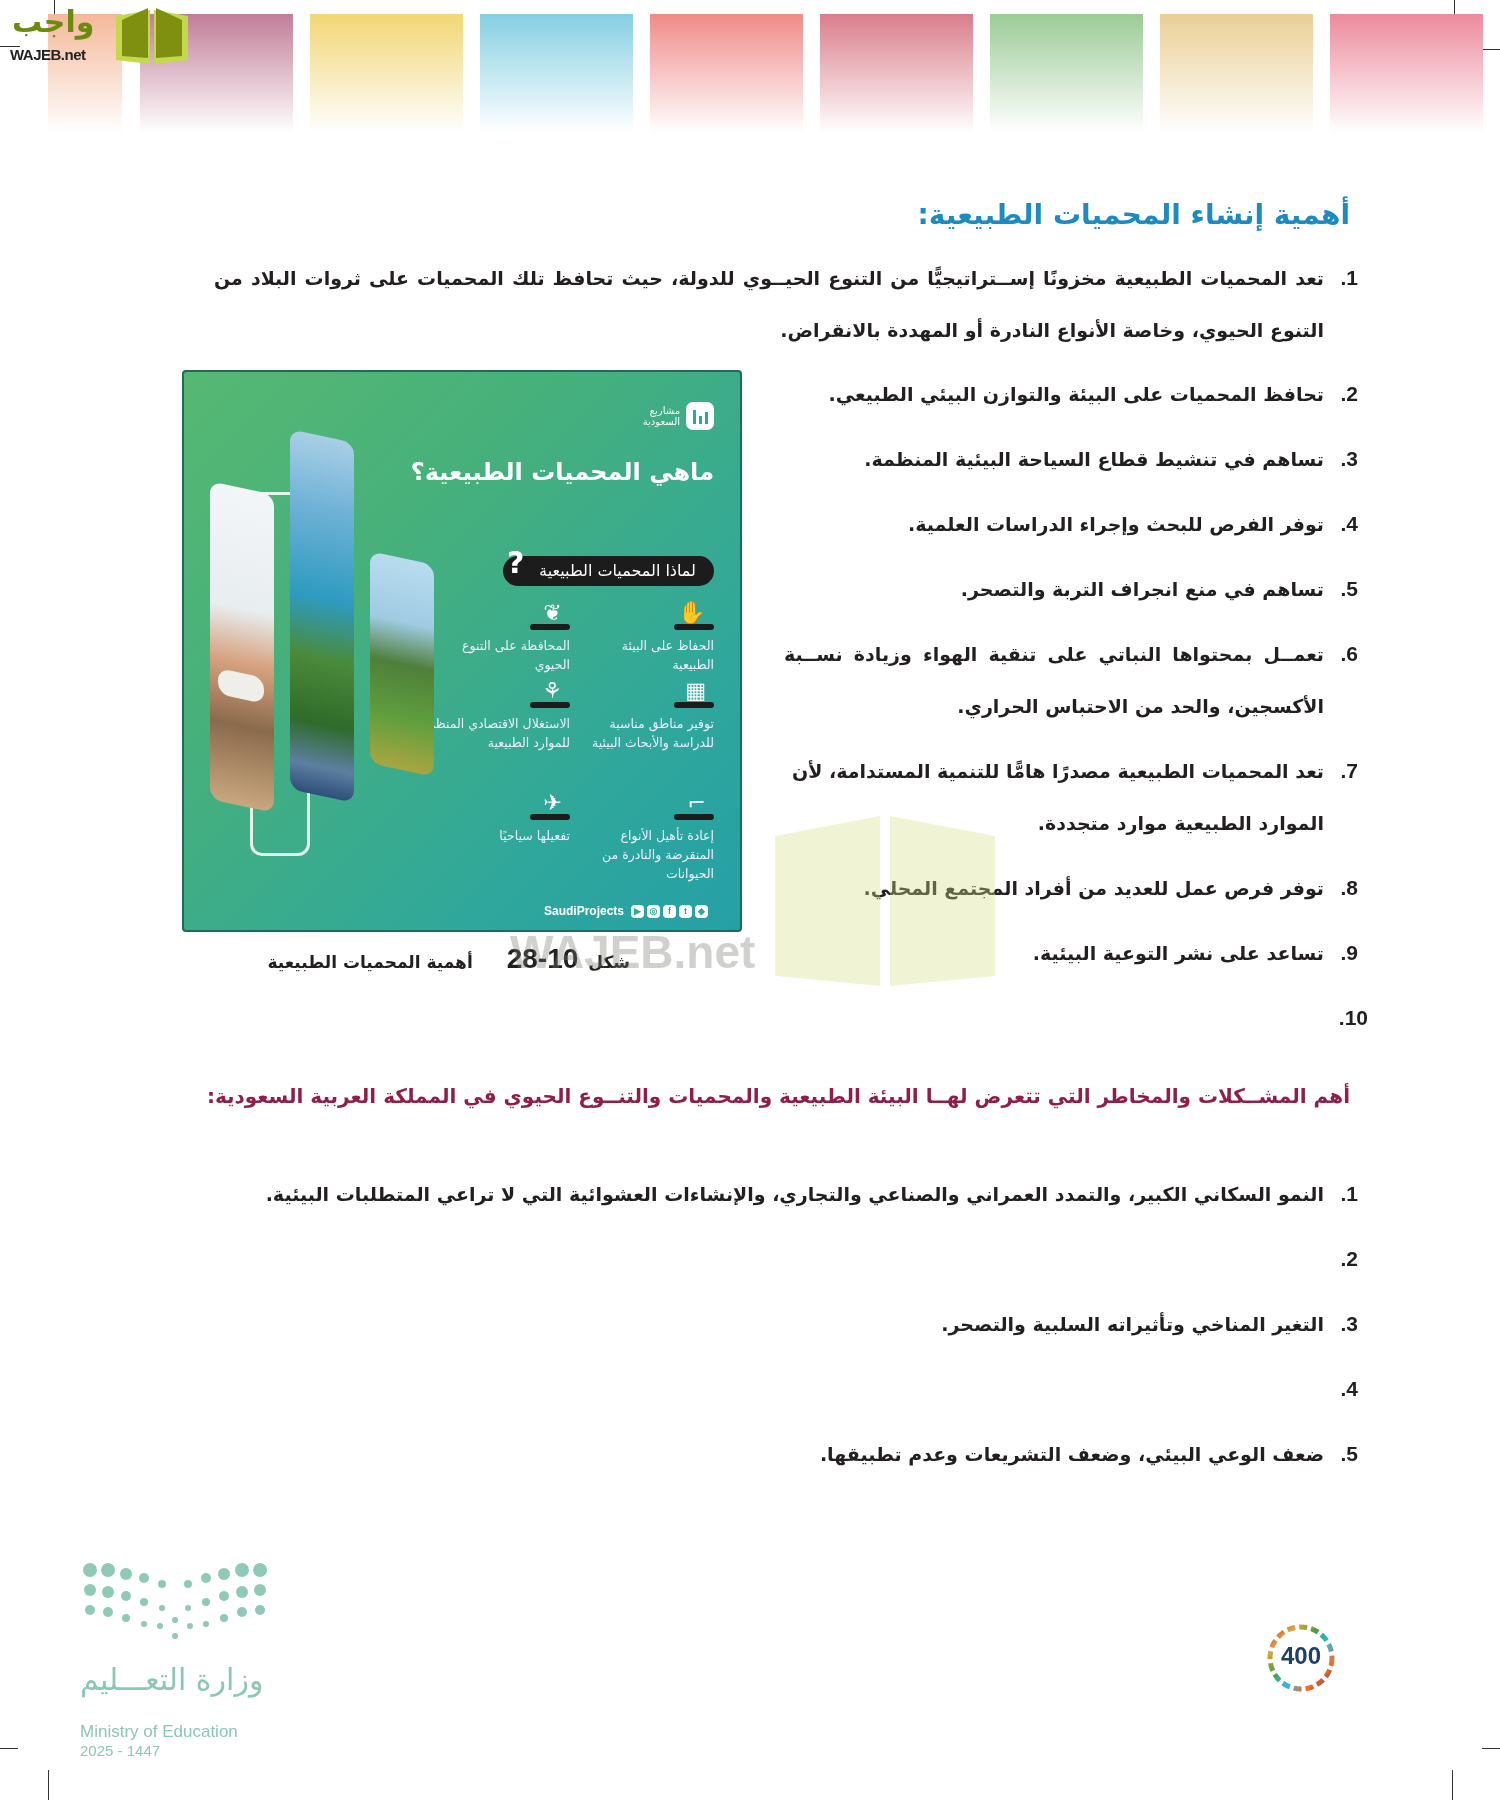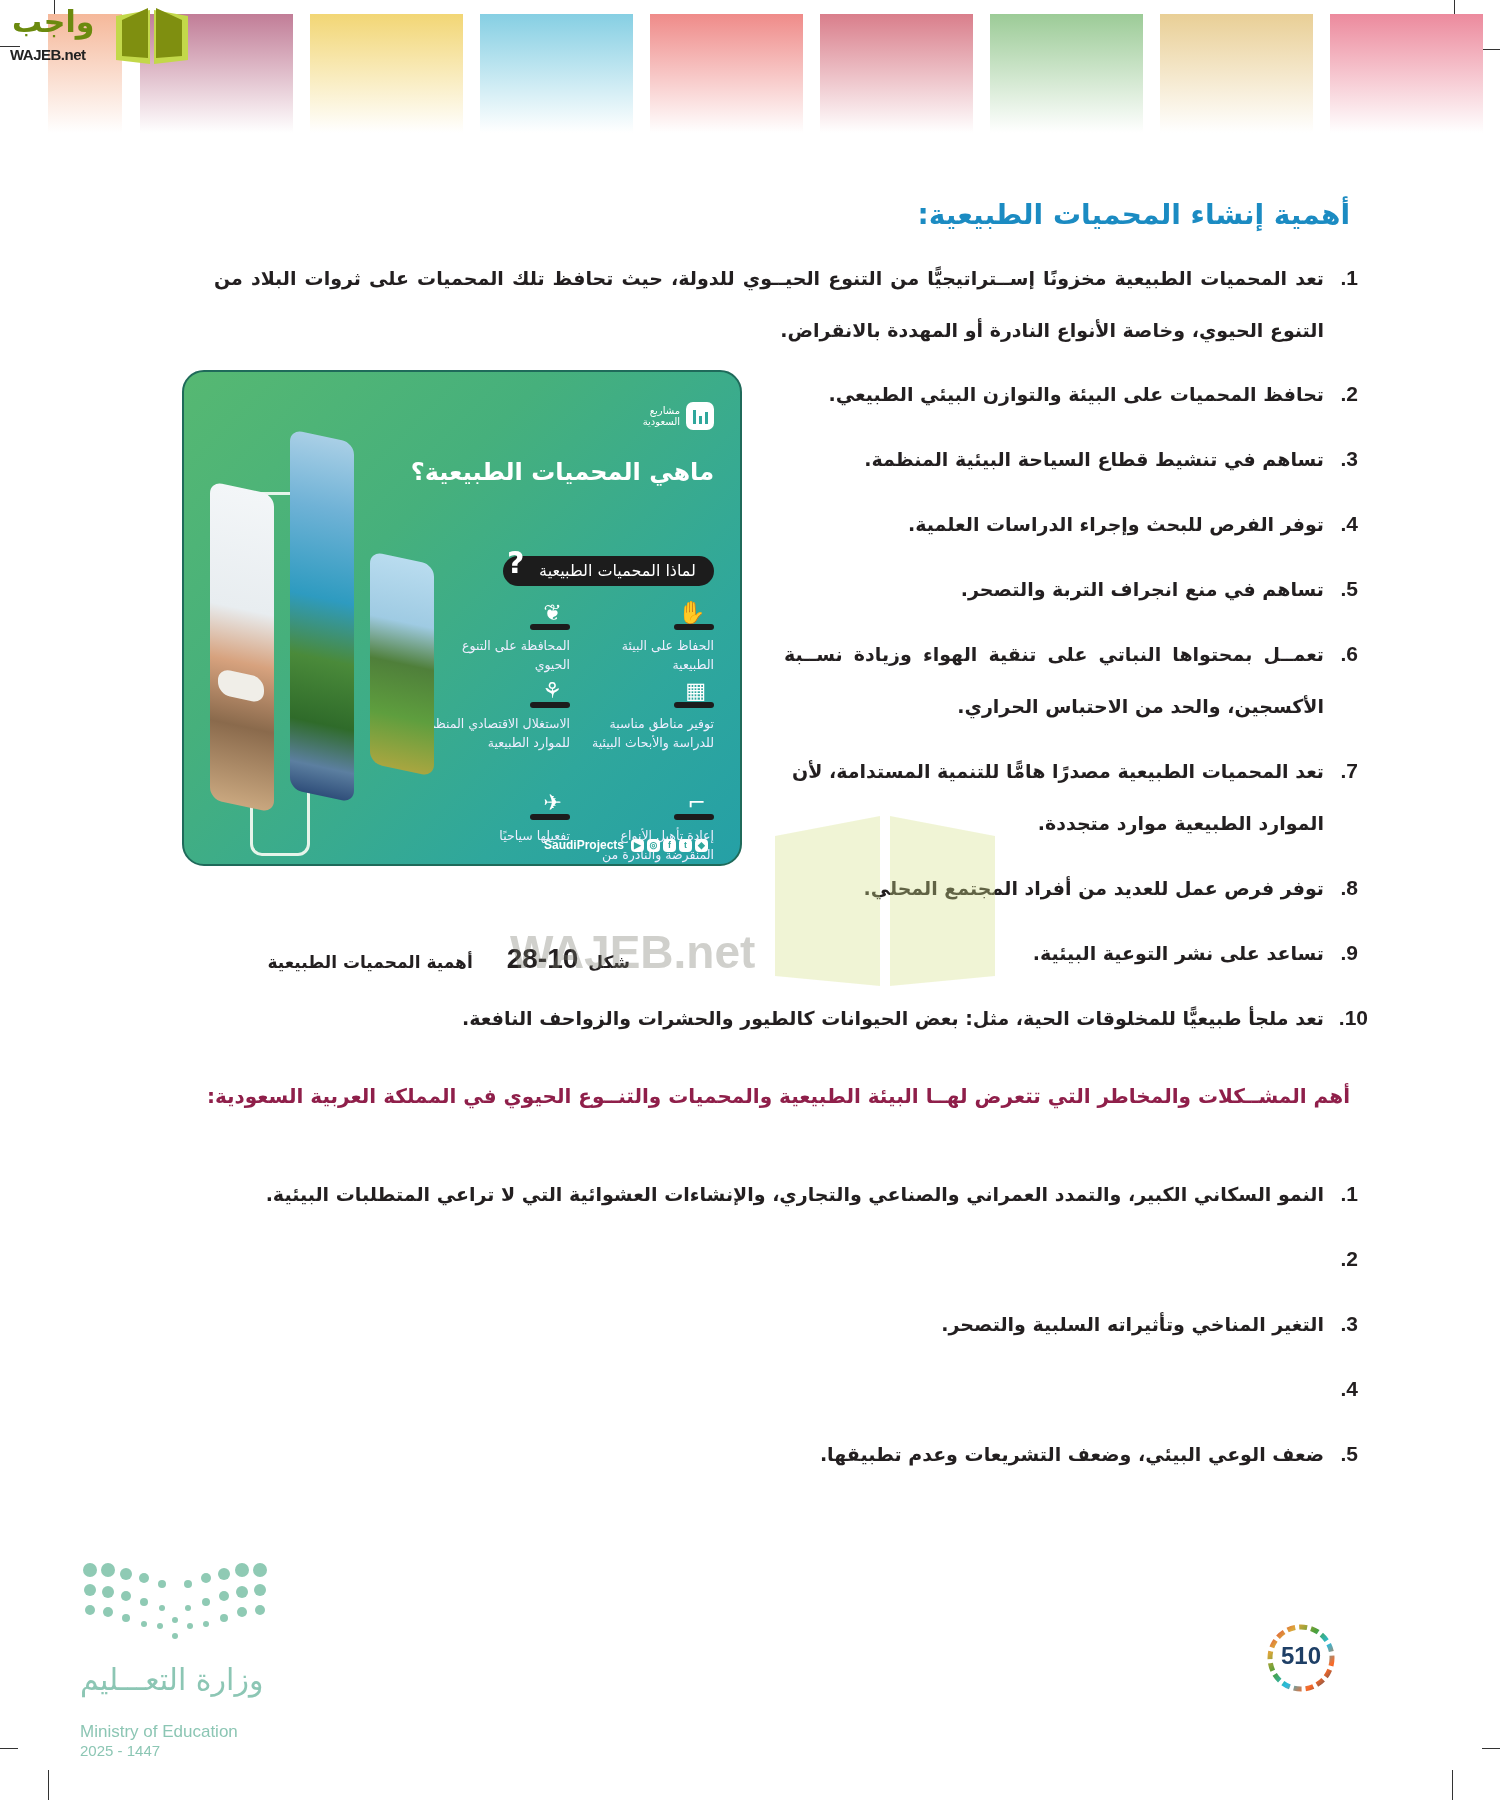--- a/index.html
+++ b/index.html
@@ -19,21 +19,21 @@
 
     .page-rtl { direction: rtl; }
 
     h2.sec1 { position: absolute; right: 150px; top: 198px; font-size: 28px; font-weight: bold; color: #1b8bc2; }
     h2.sec2 { position: absolute; right: 150px; top: 1070px; width: 1200px; font-size: 20px; font-weight: bold; color: #8f1f4a; line-height: 52px; text-align: justify; }
 
     .item { position: absolute; right: 176px; font-size: 19px; font-weight: bold; line-height: 52px; direction: rtl; }
     .num { position: absolute; right: -34px; top: 0; font-weight: bold; font-family: "Liberation Sans", sans-serif; font-size: 21px; }
 
     
-    .card { position: absolute; left: 182px; top: 370px; width: 560px; height: 496px; border-radius: 22px;
+    .card { position: absolute; left: 182px; top: 370px; width: 560px; height: 562px; border-radius: 4px;
       background: linear-gradient(135deg, #56b872 0%, #46b07c 35%, #2fa79c 75%, #25a0a6 100%);
       border: 2px solid #1f6a5a; overflow: hidden; direction: rtl; color: #fff; }
     .card-logo { position: absolute; right: 26px; top: 30px; display: flex; align-items: center; gap: 6px; }
     .card-logo-box { width: 28px; height: 28px; background: #fff; border-radius: 7px; display:flex; align-items:flex-end; justify-content:center; gap:3px; padding:6px; }
     .card-logo-box i { display:block; width:3px; background:#2fa79c; }
     .card-logo-text { font-size: 10px; line-height: 11px; color: #fff; }
     .card-title { position: absolute; right: 26px; top: 86px; font-size: 24px; font-weight: bold; }
     .card-desc { position: absolute; right: 26px; top: 126px; width: 270px; font-size: 14.5px; line-height: 22px; }
     .card-pill { position: absolute; right: 26px; top: 184px; height: 30px; padding: 0 18px 0 36px; background: #1c1c1c; border-radius: 16px; font-size: 16px; line-height: 30px; }
     .card-pill-q { position: absolute; left: 4px; top: -8px; font-size: 30px; font-weight: bold; color: #fff; }
@@ -130,21 +130,20 @@
 <div class="item" style="top:862px;">
   <span class="num">8.</span>
   <span>توفر فرص عمل للعديد من أفراد المجتمع المحلي.</span>
 </div>
 <div class="item" style="top:927px;">
   <span class="num">9.</span>
   <span>تساعد على نشر التوعية البيئية.</span>
 </div>
 <div class="item" style="top:992px;right:176px;">
   <span class="num" style="right:-44px;">10.</span>
-  <span>تعد ملجأ طبيعيًّا للمخلوقات الحية، مثل: بعض الحيوانات كالطيور والحشرات والزواحف النافعة.</span>
 </div>
 
 <svg class="wm-book" viewBox="0 0 220 170">
   <path d="M0 20 L105 0 L105 170 L0 160 Z" fill="#d6e28a"></path>
   <path d="M220 20 L115 0 L115 170 L220 160 Z" fill="#d6e28a"></path>
 </svg>
 
 <div class="card">
   <div class="card-logo">
     <div class="card-logo-box">
@@ -299,14 +298,14 @@
       <linearGradient id="ring" x1="0" y1="0" x2="1" y2="1">
         <stop offset="0" stop-color="#e5243b"></stop>
         <stop offset="0.2" stop-color="#dda63a"></stop>
         <stop offset="0.4" stop-color="#4c9f38"></stop>
         <stop offset="0.6" stop-color="#26bde2"></stop>
         <stop offset="0.8" stop-color="#fd6925"></stop>
         <stop offset="1" stop-color="#19486a"></stop>
       </linearGradient>
     </defs>
   </svg>
-  <span>510</span>
+  <span>400</span>
 </div>
 
 </body></html>

